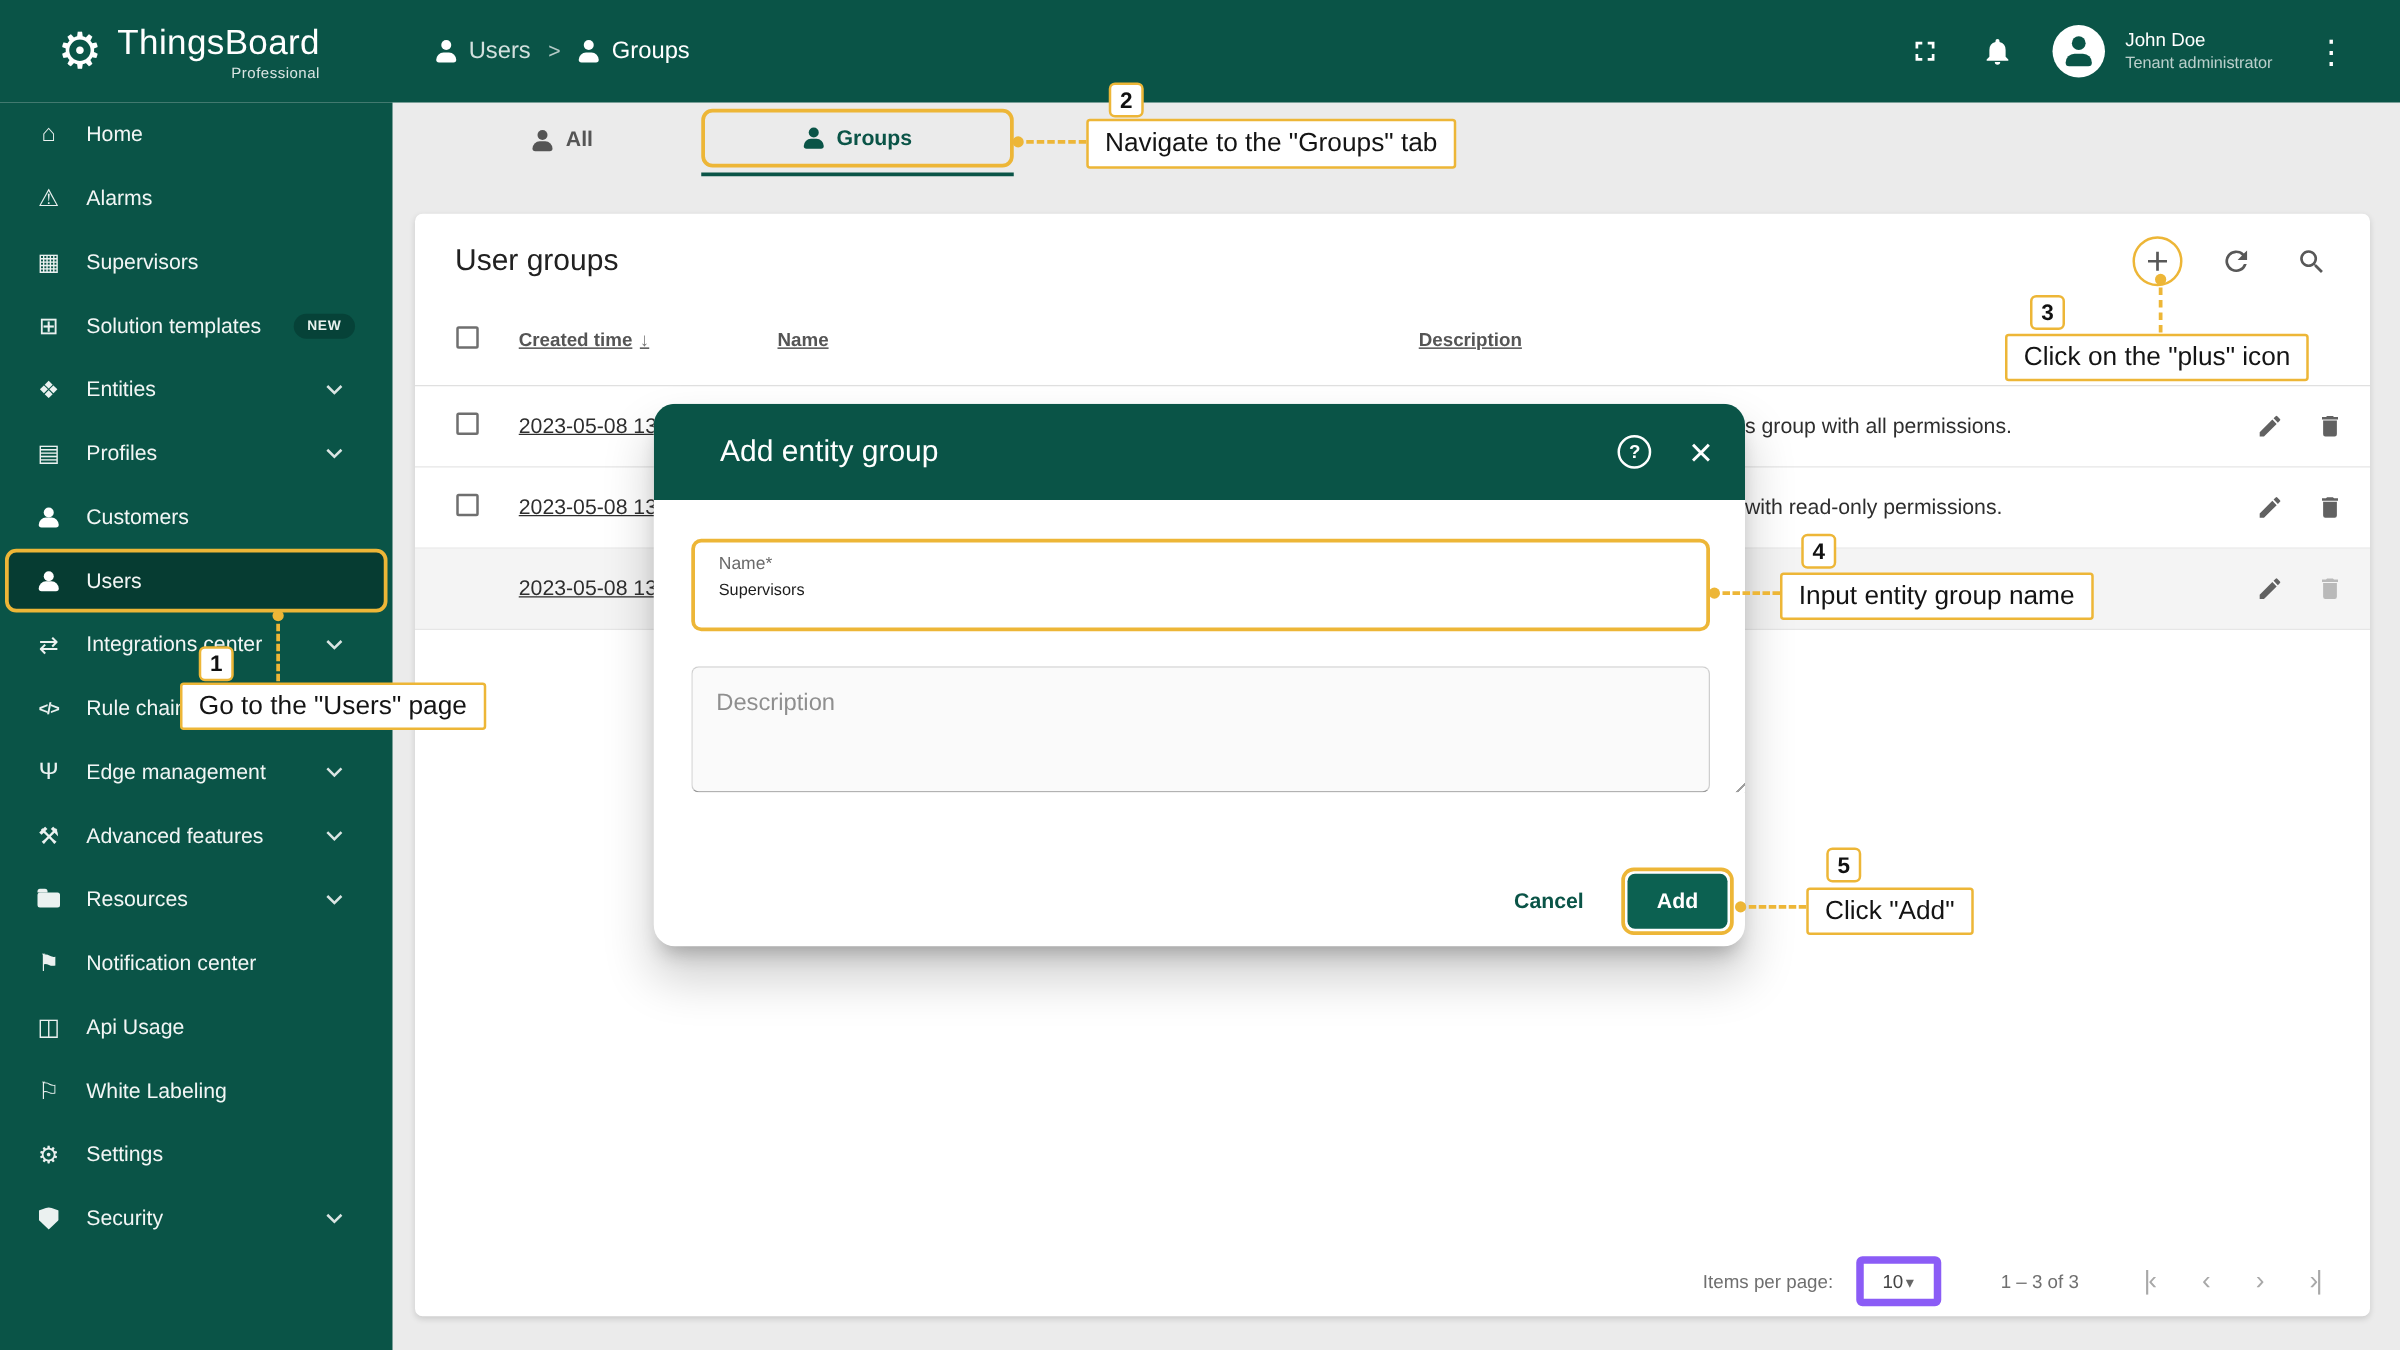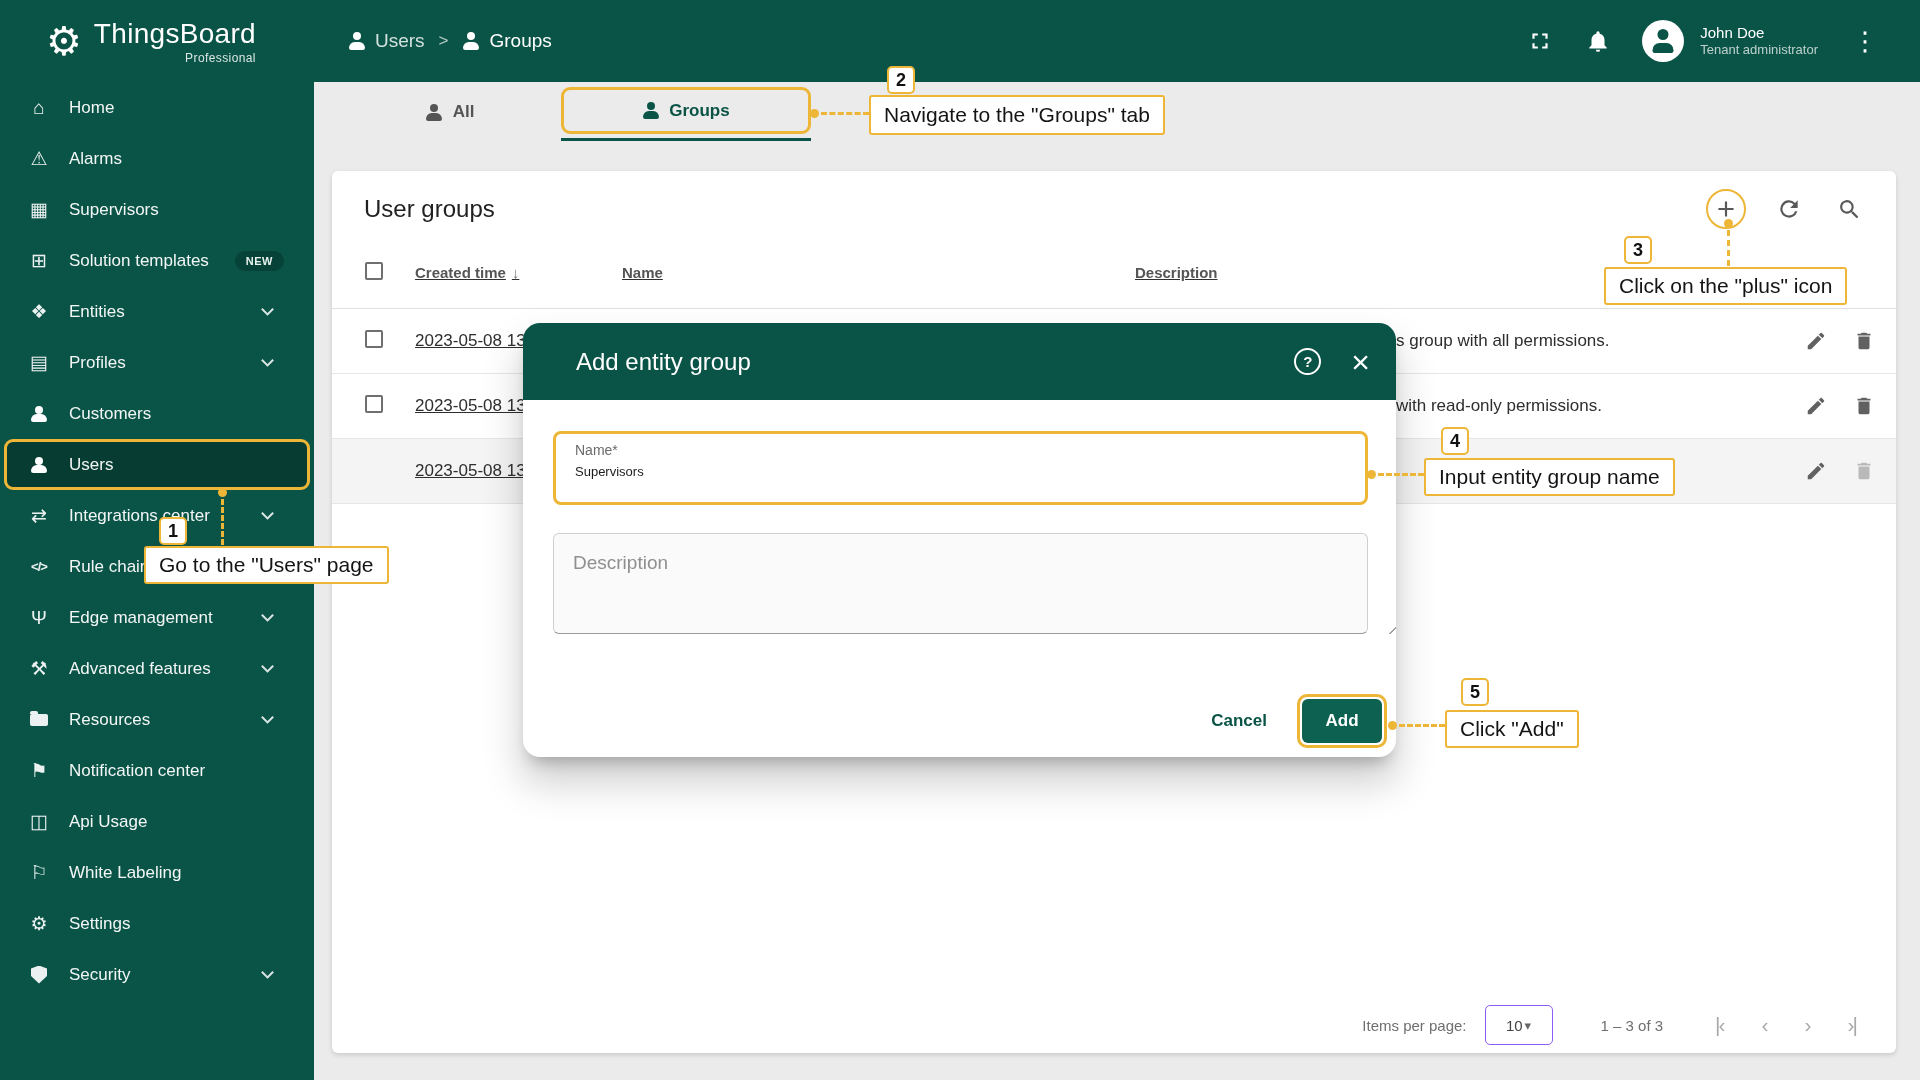--- a/index.html
+++ b/index.html
@@ -88,21 +88,21 @@
   .trow { height:65px; border-bottom:1px solid #e6e6e6; font-size:17px; color:#2e2e2e; }
   .trow.dim { background:#f4f4f4; }
   .checkbox { width:18px; height:18px; border:2px solid #6f6f6f; border-radius:2px; display:inline-block; cursor:pointer; }
   .cell-desc { overflow:hidden; white-space:nowrap; }
   .desc-frag { margin-left:261px; display:inline-block; }
   .cell-actions { display:flex; justify-content:flex-end; gap:24px; }
   .act-btn { width:24px; height:24px; display:flex; align-items:center; justify-content:center; cursor:pointer; }
   .act-btn.disabled svg { fill:#b9b9b9 !important; }
   .pagination { margin-top:auto; height:56px; display:flex; align-items:center; justify-content:flex-end;
     padding-right:40px; color:#6f6f6f; font-size:15px; }
-  .pp-select { margin-left:18px; width:68px; height:40px; border:1px solid #8b5cf6; border-radius:5px;
+  .pp-select { margin-left:18px; width:68px; height:40px; border:6px solid #8b5cf6; border-radius:5px;
     display:flex; align-items:center; justify-content:center; gap:2px; color:#444; cursor:pointer; }
   .pp-caret { font-size:13px; color:#666; }
   .pp-range { margin-left:48px; }
   .pagers { margin-left:52px; display:flex; align-items:center; gap:38px; color:#a8a8a8; font-size:21px; }
   .pager { cursor:default; letter-spacing:-2px; }
 
   
   .modal { position:absolute; left:523px; top:323px; width:873px; height:434px; background:#fff; border-radius:17px;
     box-shadow:0 11px 15px -7px rgba(0,0,0,.25), 0 24px 38px 3px rgba(0,0,0,.18); z-index:40; overflow:hidden; }
   .m-head { height:77px; background:var(--teal); display:flex; align-items:center; padding:0 26px 0 53px; }

